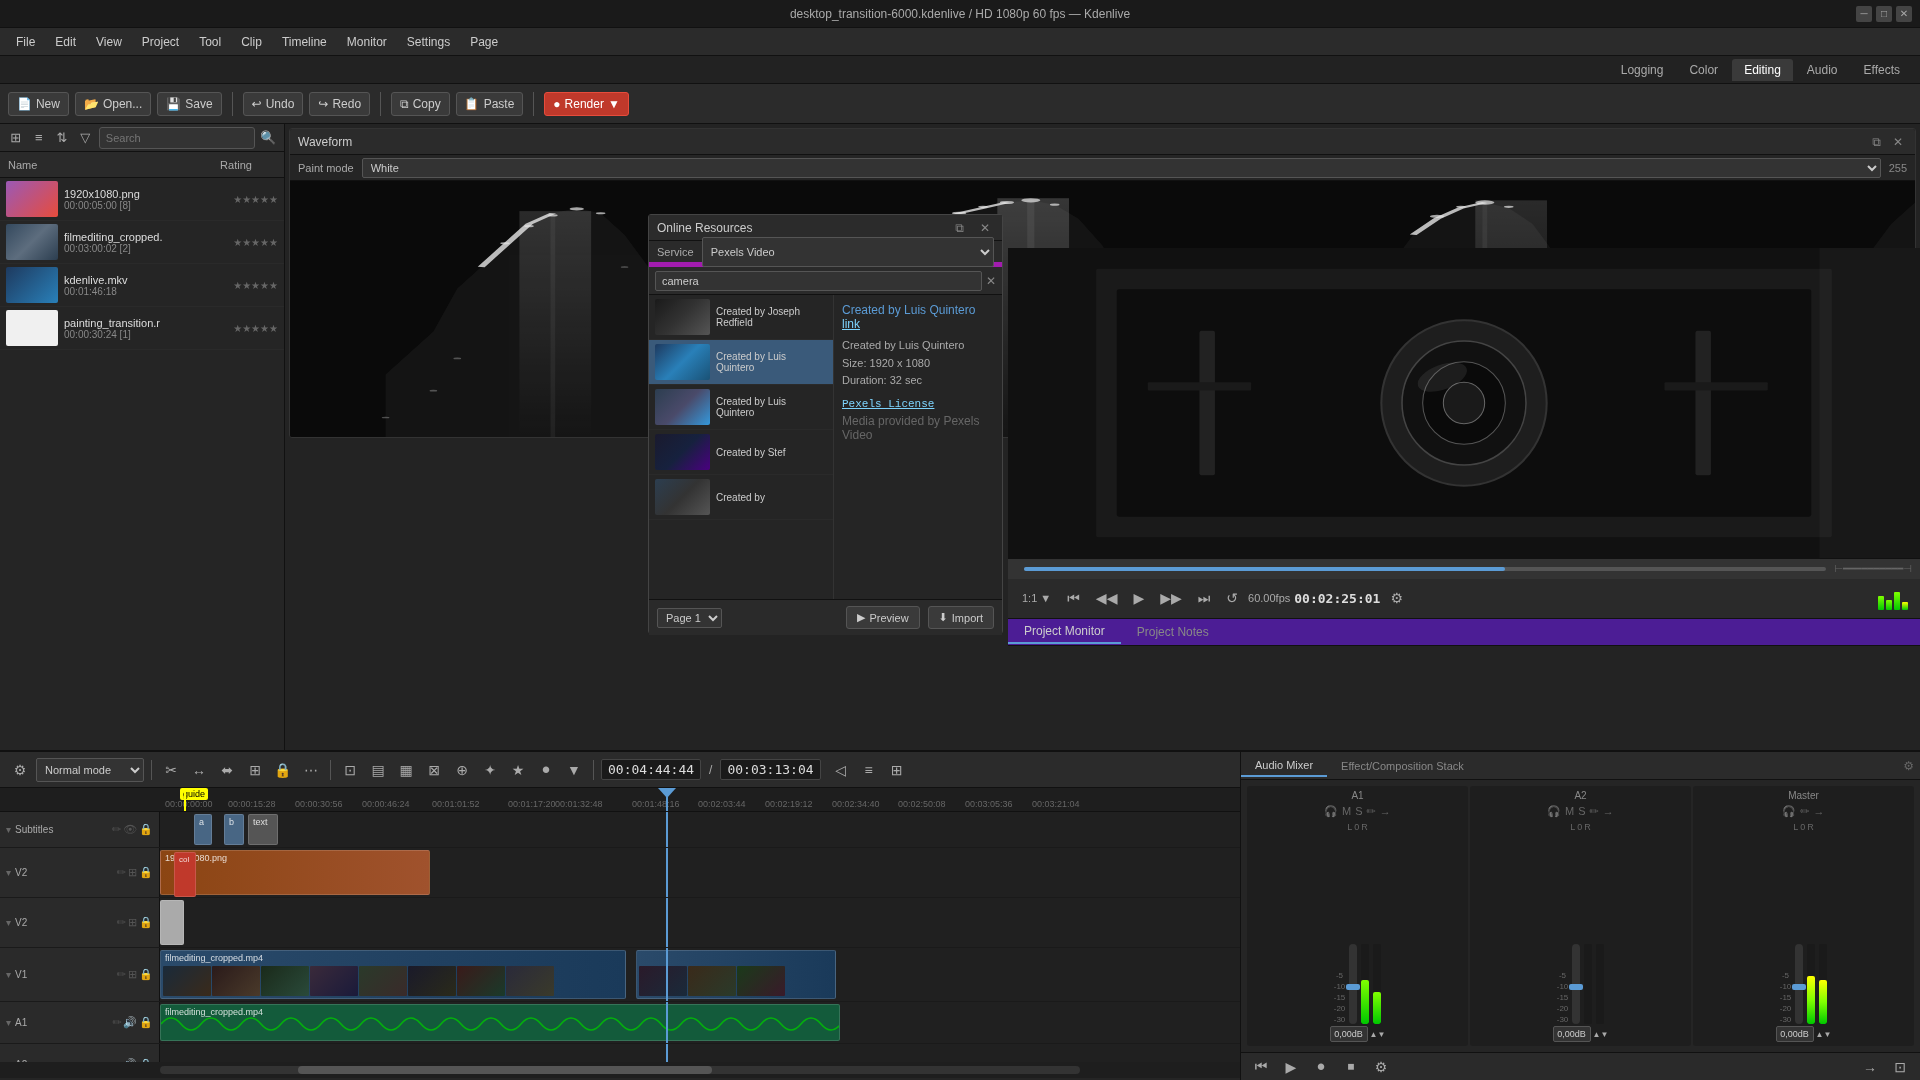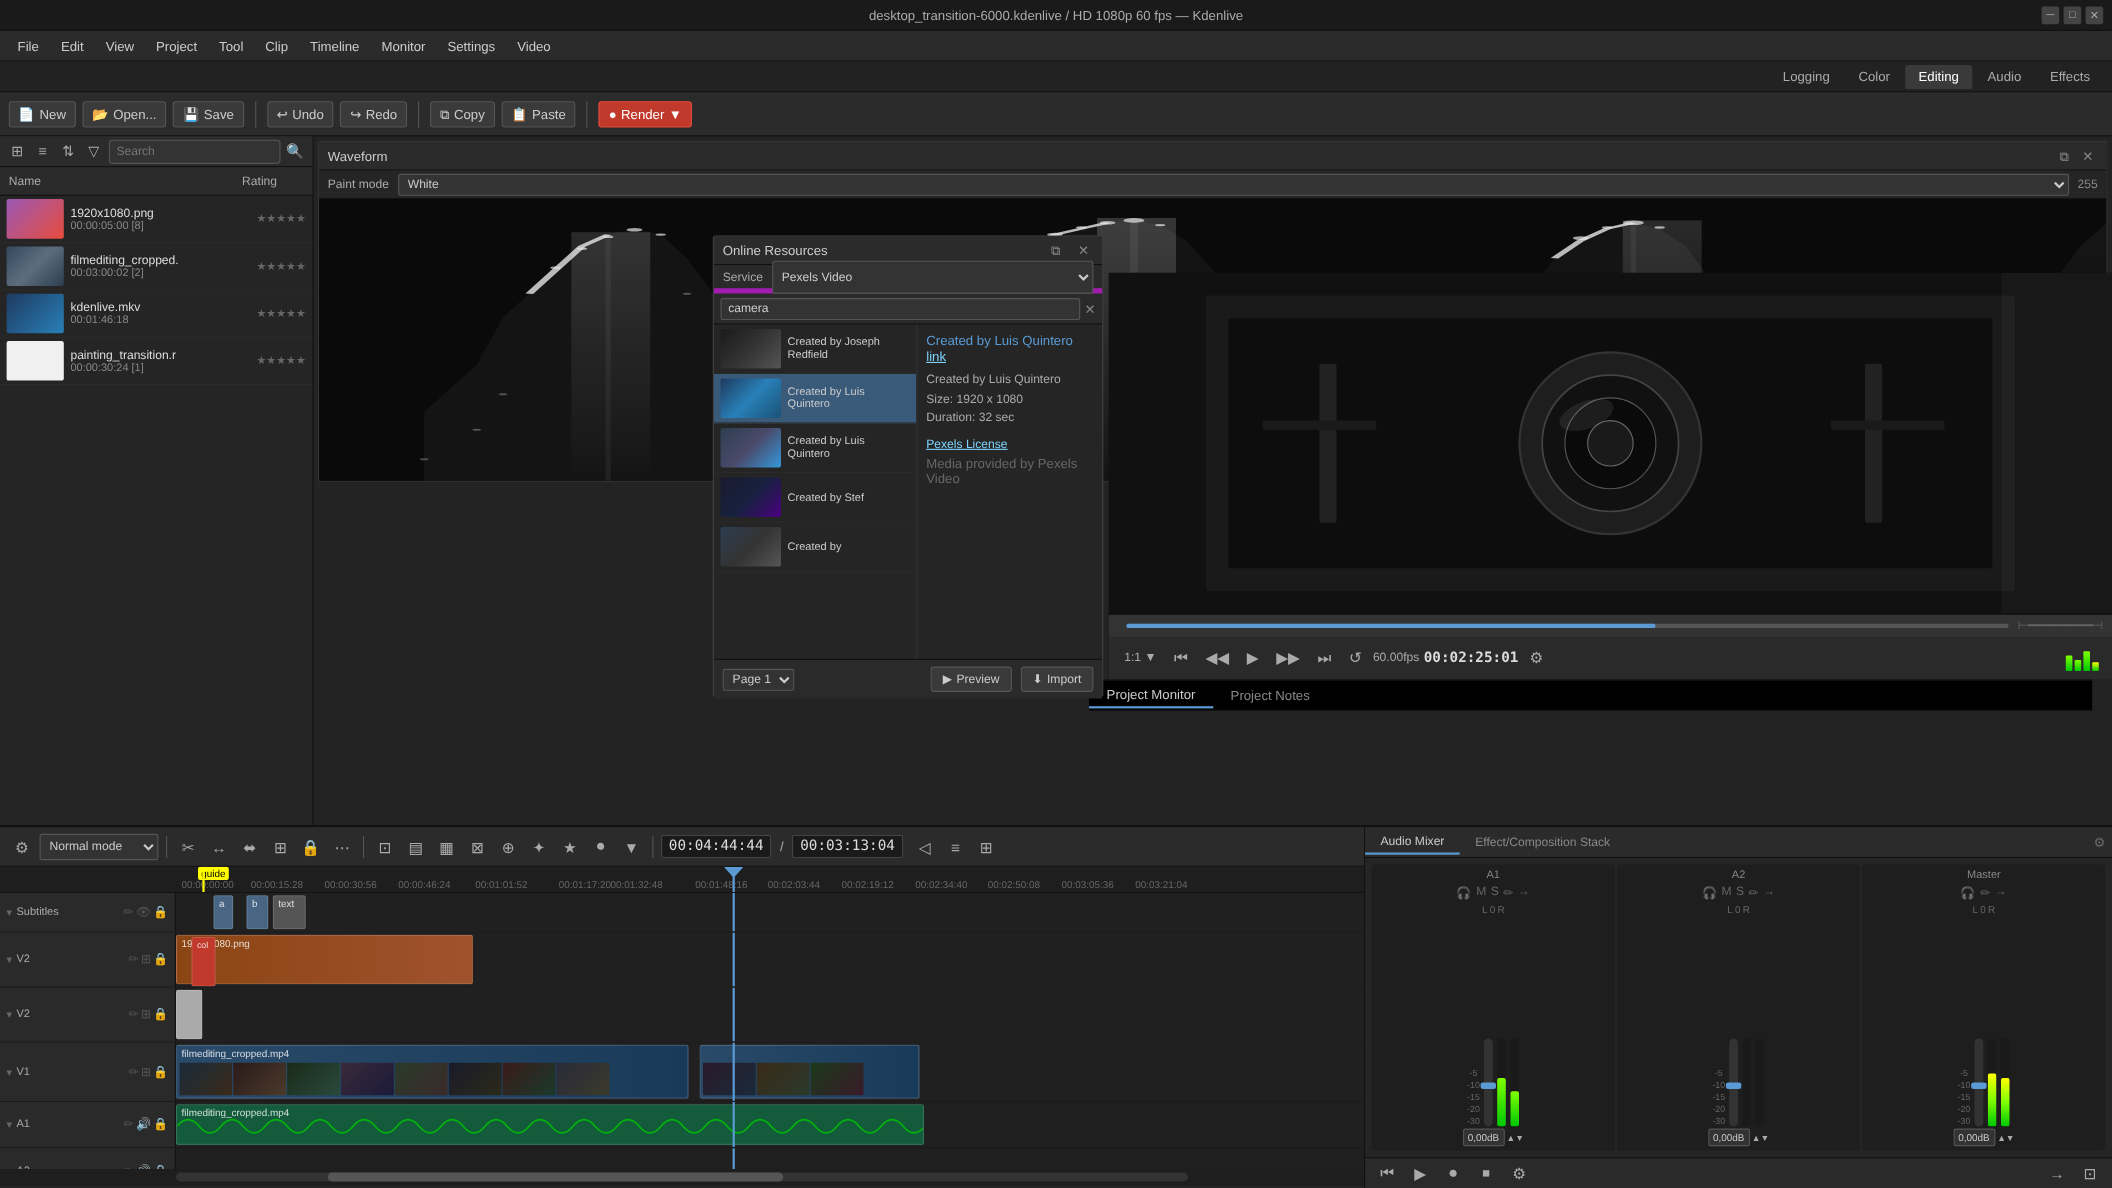--- a/index.html
+++ b/index.html
@@ -419,25 +419,25 @@
       padding: 0 8px;
       gap: 4px;
     }
     .mon-btn { color: #aaa; cursor: pointer; font-size: 14px; padding: 2px 6px; }
     .fps-display { margin-left: auto; color: #aaa; font-size: 11px; }
     .timecode { color: #ddd; font-size: 13px; font-weight: bold; font-family: monospace; }
 
     
     #monitor-tabs {
       position: absolute;
-      right: 18px;
+      right: 0;
       top: 494px;
       width: 912px;
       height: 28px;
-      background: #000000;
+      background: #4c1d95;
       display: flex;
       align-items: center;
       border-bottom: 1px solid #111;
       border-top: 1px solid #111;
     }
     .mon-tab {
       padding: 4px 16px;
       font-size: 12px;
       cursor: pointer;
       color: #888;
@@ -774,21 +774,21 @@
 <div id="menubar">
   <div class="menu-item">File</div>
   <div class="menu-item">Edit</div>
   <div class="menu-item">View</div>
   <div class="menu-item">Project</div>
   <div class="menu-item">Tool</div>
   <div class="menu-item">Clip</div>
   <div class="menu-item">Timeline</div>
   <div class="menu-item">Monitor</div>
   <div class="menu-item">Settings</div>
-  <div class="menu-item">Video</div>
+  <div class="menu-item">Page</div>
 </div>
 
 <div id="workspace-tabs">
   <div class="ws-tab">Logging</div>
   <div class="ws-tab">Color</div>
   <div class="ws-tab active">Editing</div>
   <div class="ws-tab">Audio</div>
   <div class="ws-tab">Effects</div>
 </div>
 
@@ -1030,21 +1030,21 @@
       <div id="result-detail">
         <div class="detail-title">
           <span>Created by Luis Quintero</span>
           <span class="detail-link">link</span>
         </div>
         <div class="detail-meta">
           <div>Created by Luis Quintero</div>
           <div>Size: 1920 x 1080</div>
           <div>Duration: 32 sec</div>
         </div>
-        <div style="margin-top:8px;">
+        <div style="margin-top:8px;font-family:Liberation Mono, monospace;">
           <a class="detail-link">Pexels License</a>
         </div>
         <div style="font-size:12px;color:#666;margin-top:4px;">Media provided by Pexels Video</div>
       </div>
     </div>
     <div id="online-footer">
       <select class="page-select">
         <option>Page 1</option>
         <option>Page 2</option>
       </select>

